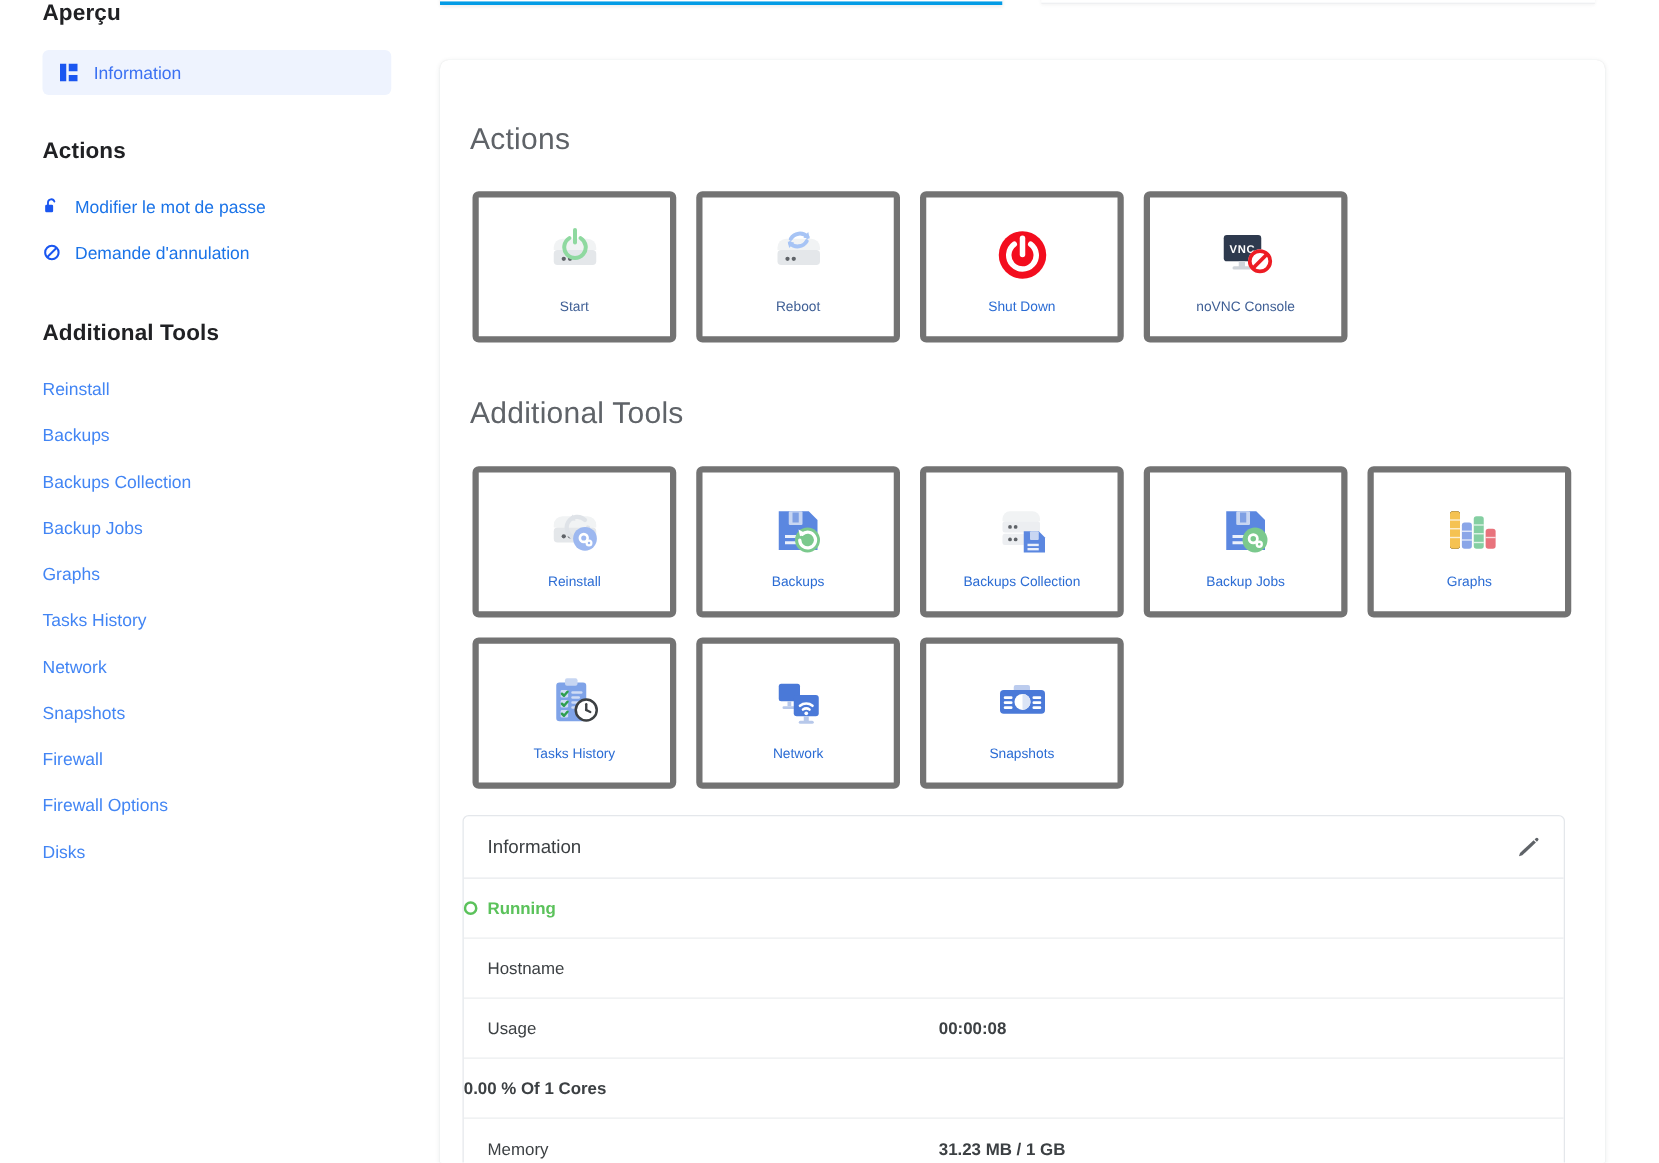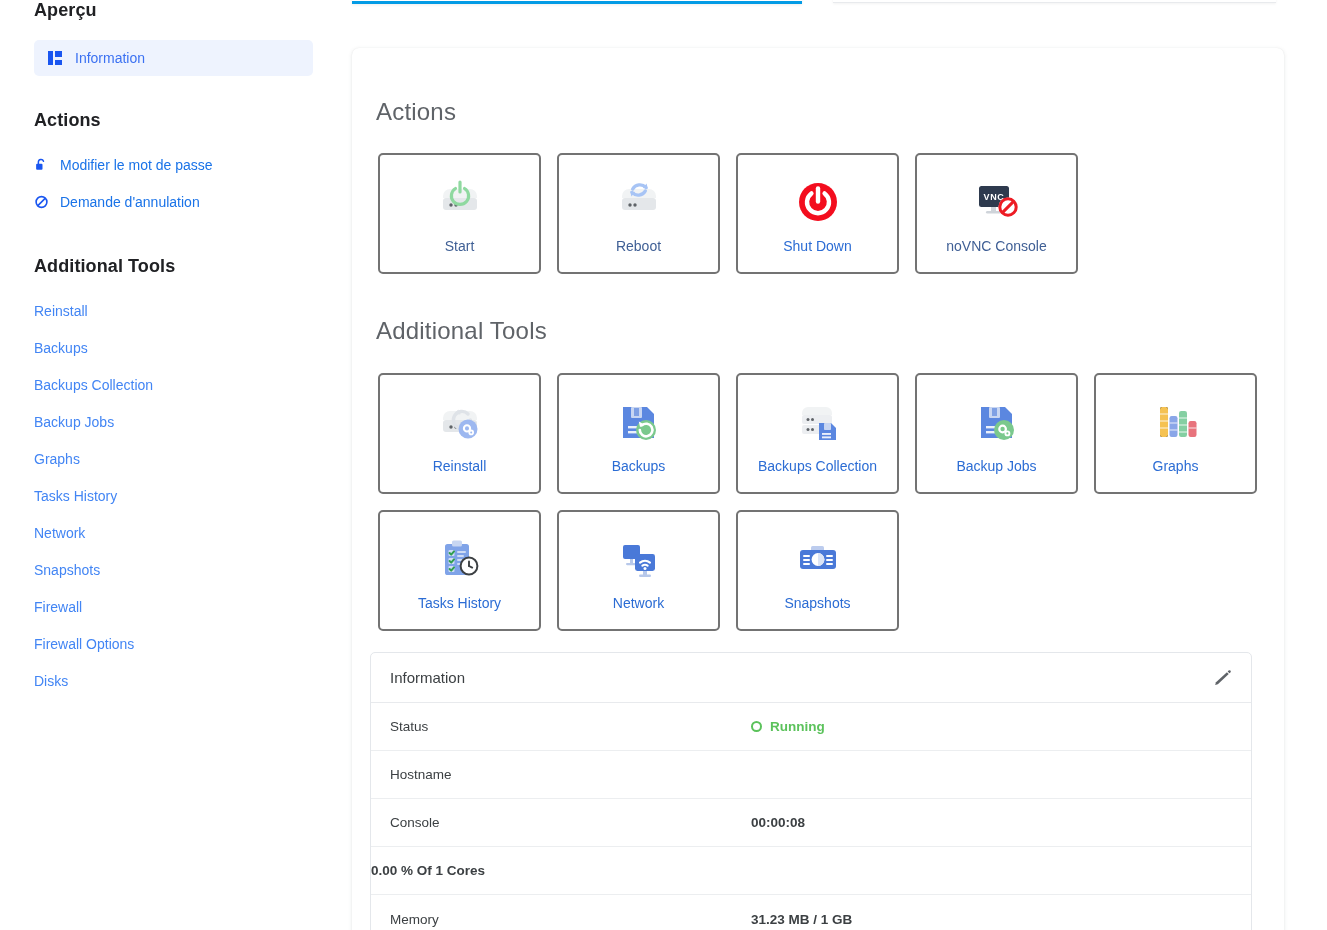--- a/index.html
+++ b/index.html
@@ -65,26 +65,26 @@
   #t-actions { position: absolute; left: 24px; top: 50px; }
   #t-tools { position: absolute; left: 24px; top: 269px; }
 
   .card-grid { position: absolute; left: 26px; display: flex; gap: 16px; }
   #grid-actions { top: 105px; }
   #grid-tools-1 { top: 325px; }
   #grid-tools-2 { top: 462px; }
 
   .tile {
     width: 163px; height: 121px; background: #ffffff;
-    border: 2px solid #737373; border-radius: 5px;
+    border: 5px solid #737373; border-radius: 5px;
     display: flex; flex-direction: column; align-items: center; justify-content: center;
     cursor: pointer;
   }
   .tile .glyph { height: 56px; display: flex; align-items: center; justify-content: center; }
-  .tile .cap { font-size: 14px; color: #2b6cd4; margin-top: 8px; }
+  .tile .cap { font-size: 11px; color: #2b6cd4; margin-top: 8px; }
   .tile.muted .cap { color: #3f5f95; }
 
   
   .info-panel {
     position: absolute; left: 18px; top: 604px; width: 882px;
     border: 1px solid #e4e7eb; border-radius: 5px; background: #fff; overflow: hidden;
   }
   .info-head {
     height: 50px; display: flex; align-items: center; justify-content: space-between;
     padding: 0 18px 0 19px; border-bottom: 1px solid #e8eaed;
@@ -396,34 +396,33 @@
     <div class="info-panel">
       <div class="info-head">
         <span class="h">Information</span>
         <svg class="pencil" viewBox="0 0 24 24">
           <path d="M3.6 17.2l-1 3.2 3.2-1L18.9 7.3l-2.2-2.2z" fill="#5f6368"></path>
           <path d="M17.6 4.2l2.2 2.2 1.1-1.1a1.55 1.55 0 0 0-2.2-2.2z" fill="#5f6368"></path>
         </svg>
       </div>
 
       <div class="info-row">
-        <span class="k">Status</span>
         <span class="v">
           <span class="status-ring"></span>
           <span class="status-txt">Running</span>
         </span>
       </div>
 
       <div class="info-row">
         <span class="k">Hostname</span>
         <span class="v"></span>
       </div>
 
       <div class="info-row">
-        <span class="k">Console</span>
+        <span class="k">Usage</span>
         <span class="v">00:00:08</span>
       </div>
 
       <div class="info-row">
         <span class="v">0.00 % Of 1 Cores</span>
       </div>
 
       <div class="info-row">
         <span class="k">Memory</span>
         <span class="v">31.23 MB / 1 GB</span>

